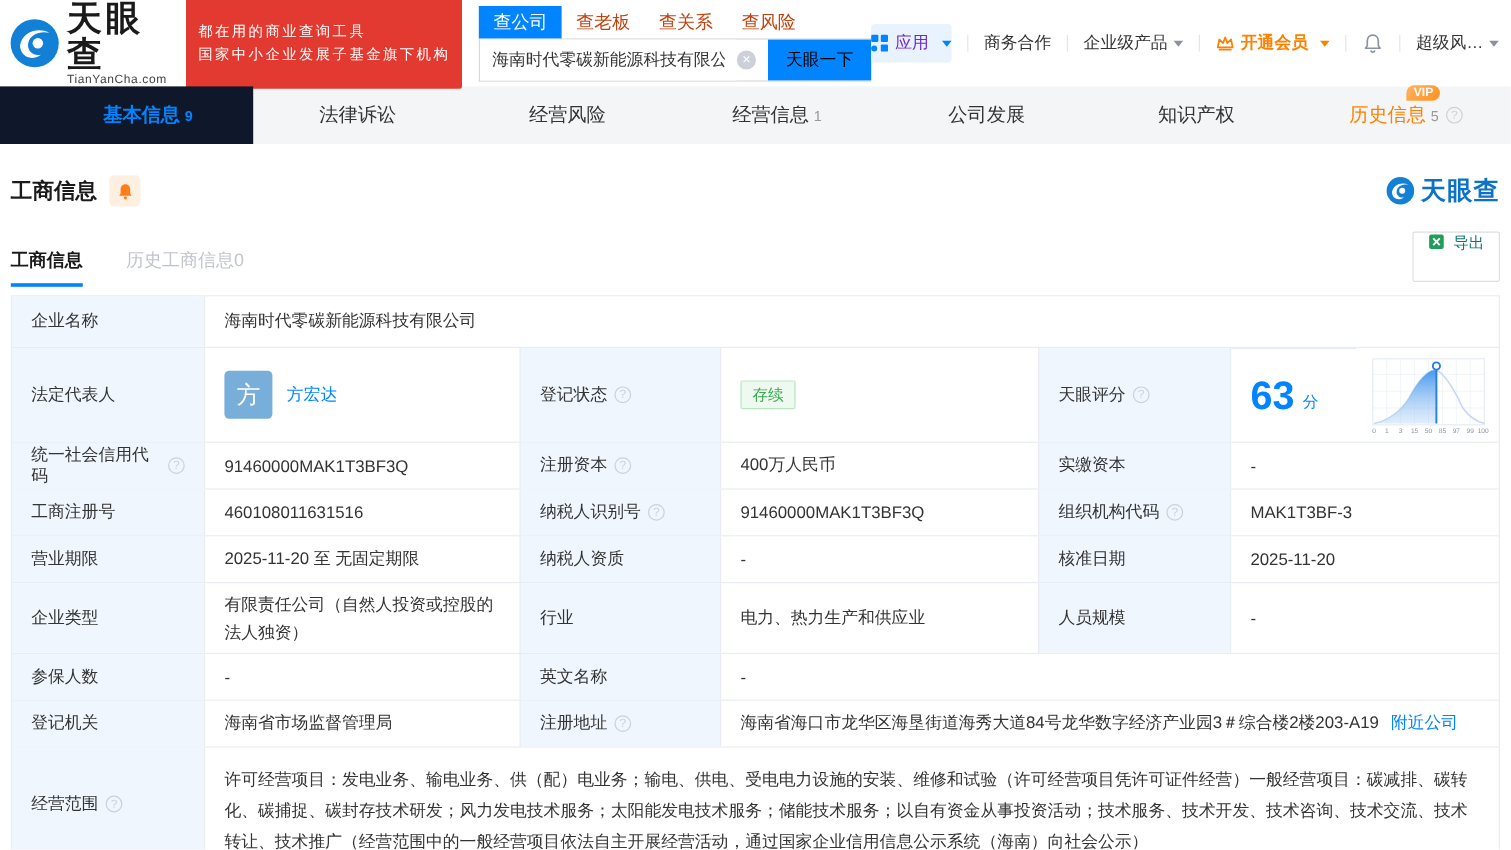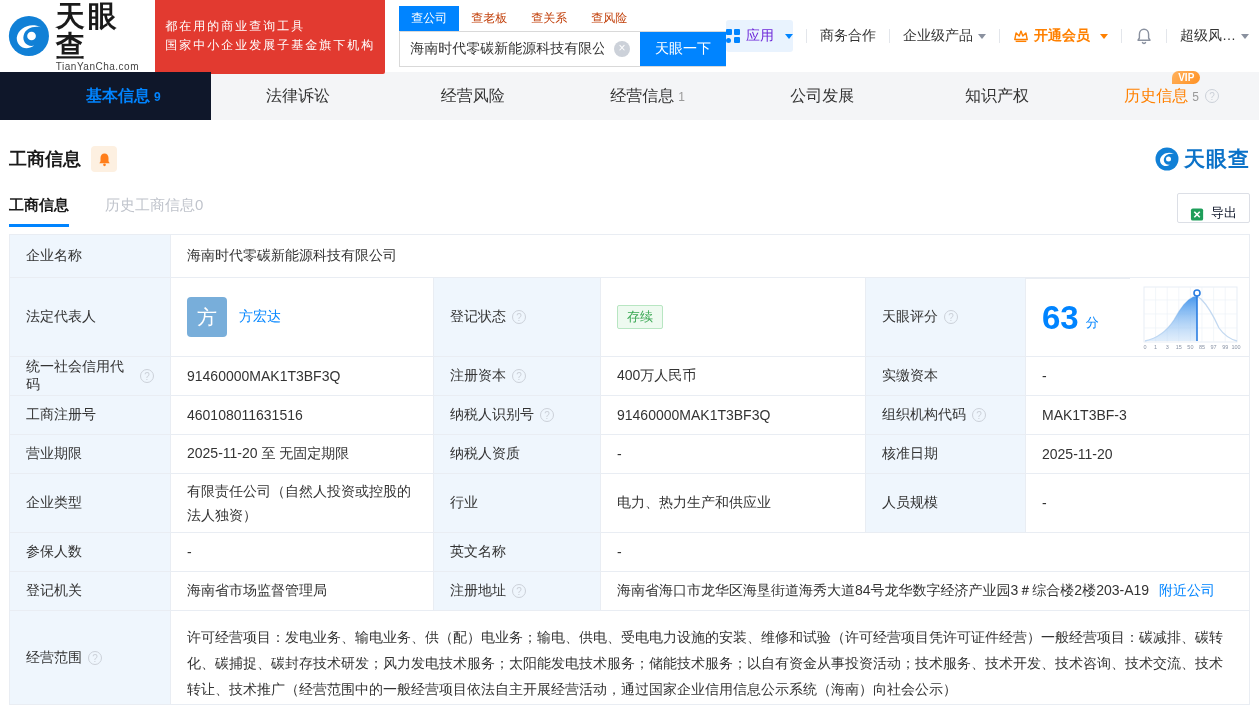--- a/index.html
+++ b/index.html
@@ -9,29 +9,29 @@
   
   .header { height:72px; display:flex; align-items:center; padding:0 10px 0 8px; background:#fff; }
   .logo { display:flex; align-items:center; }
   .logo-icon { width:46px; height:46px; }
   .logo-txt { margin-left:6px; }
   .logo-cn { font-size:29px; font-weight:bold; color:#1a1a1a; letter-spacing:3px; line-height:30px;}
   .logo-en { font-size:10px; color:#444; letter-spacing:.5px; }
   .slogan { background:#e23a30; color:#fff; font-size:12px; line-height:19px;
     padding:19px 10px; margin-left:12px; border-radius:2px; white-space:nowrap; letter-spacing:2px;}
   .search-area { margin-left:14px; width:398px; }
-  .search-tabs { display:flex; font-size:12px; }
+  .search-tabs { display:flex; font-size:15px; }
   .search-tab { padding:4px 12px; cursor:pointer; color:#c2410c; }
   .search-tab.active { background:#0084ff; color:#fff; }
   .search-row { display:flex; height:36px; border:1px solid #d9d9d9; border-right:none; }
   .search-input { flex:1; border:none; outline:none; font-size:14px; padding:0 10px; color:#333;
     font-family:"Liberation Sans","DejaVu Sans",sans-serif;}
   .clear-icon { width:16px; height:16px; background:#ccd1d9; border-radius:50%; color:#fff;
     font-size:12px; line-height:15px; text-align:center; align-self:center; margin-right:10px; cursor:pointer;}
-  .search-btn { width:86px; background:#0084ff; color:#ffffff; font-size:14px; border:none;
+  .search-btn { width:86px; background:#0084ff; color:#000000; font-size:14px; border:none;
     display:flex; align-items:center; justify-content:center; cursor:pointer; }
   .header-right { margin-left:auto; display:flex; align-items:center; font-size:14px; white-space:nowrap; }
   .apps-pill { background:#e9f3fe; color:#6d28d9; padding:7px 0; border-radius:3px;
     display:flex; align-items:center; gap:6px; cursor:pointer; }
   .grid-icon { width:14px; height:14px; position:relative; display:inline-block; }
   .grid-icon i { position:absolute; width:6px; height:6px; background:#0084ff; border-radius:1px; }
   .grid-icon i:nth-child(1){left:0;top:0}
   .grid-icon i:nth-child(2){right:0;top:0}
   .grid-icon i:nth-child(4){right:0;bottom:0}
   .grid-icon i:nth-child(3){left:0;bottom:0;width:5px;height:5px;border-radius:50%;}
@@ -63,23 +63,23 @@
   .section-title { font-size:18px; font-weight:bold; color:#1a1a1a; }
   .bell-box { width:26px; height:26px; background:#fdf0e1; border-radius:4px; margin-left:10px;
     display:flex; align-items:center; justify-content:center; cursor:pointer;}
   .watermark { margin-left:auto; display:flex; align-items:center; gap:5px; }
   .watermark .wm-txt { color:#0b72c8; font-weight:bold; font-size:21px; letter-spacing:1px;}
 
   .subtab-row { display:flex; align-items:flex-end; margin-top:20px; }
   .subtab { font-size:15px; padding-bottom:9px; margin-right:36px; cursor:pointer; border-bottom:3px solid transparent;}
   .subtab.active { color:#1a1a1a; font-weight:bold; border-bottom-color:#0084ff; }
   .subtab.muted { color:#c0c4cc; }
-  .export-btn { margin-left:auto; margin-bottom:4px; height:30px; padding:0 12px; background:#fff;
-    border:1px solid #dcdfe6; border-radius:2px; display:flex; align-items:flex-end; gap:6px;
-    font-size:13px; color:#0f172a; cursor:pointer;}
+  .export-btn { margin-left:auto; margin-bottom:4px; height:42px; padding:0 12px; background:#fff;
+    border:1px solid #dcdfe6; border-radius:2px; display:flex; align-items:flex-start; gap:6px;
+    font-size:13px; color:#0f766e; cursor:pointer;}
 
   
   .itable { margin-top:7px; border:1px solid #e9edf3; }
   .trow { display:flex; }
   .trow + .trow { border-top:1px solid #e9edf3; }
   .cell { display:flex; align-items:center; padding:0 16px; font-size:14px;
     border-left:1px solid #e9edf3; min-width:0; }
   .trow > .cell:first-child { border-left:none; }
   .lbl { background:#eff6fd; color:#333; }
   .c1{ width:160px; flex:none;} .c2{ width:263px; flex:none;} .c3{ width:167px; flex:none;}

